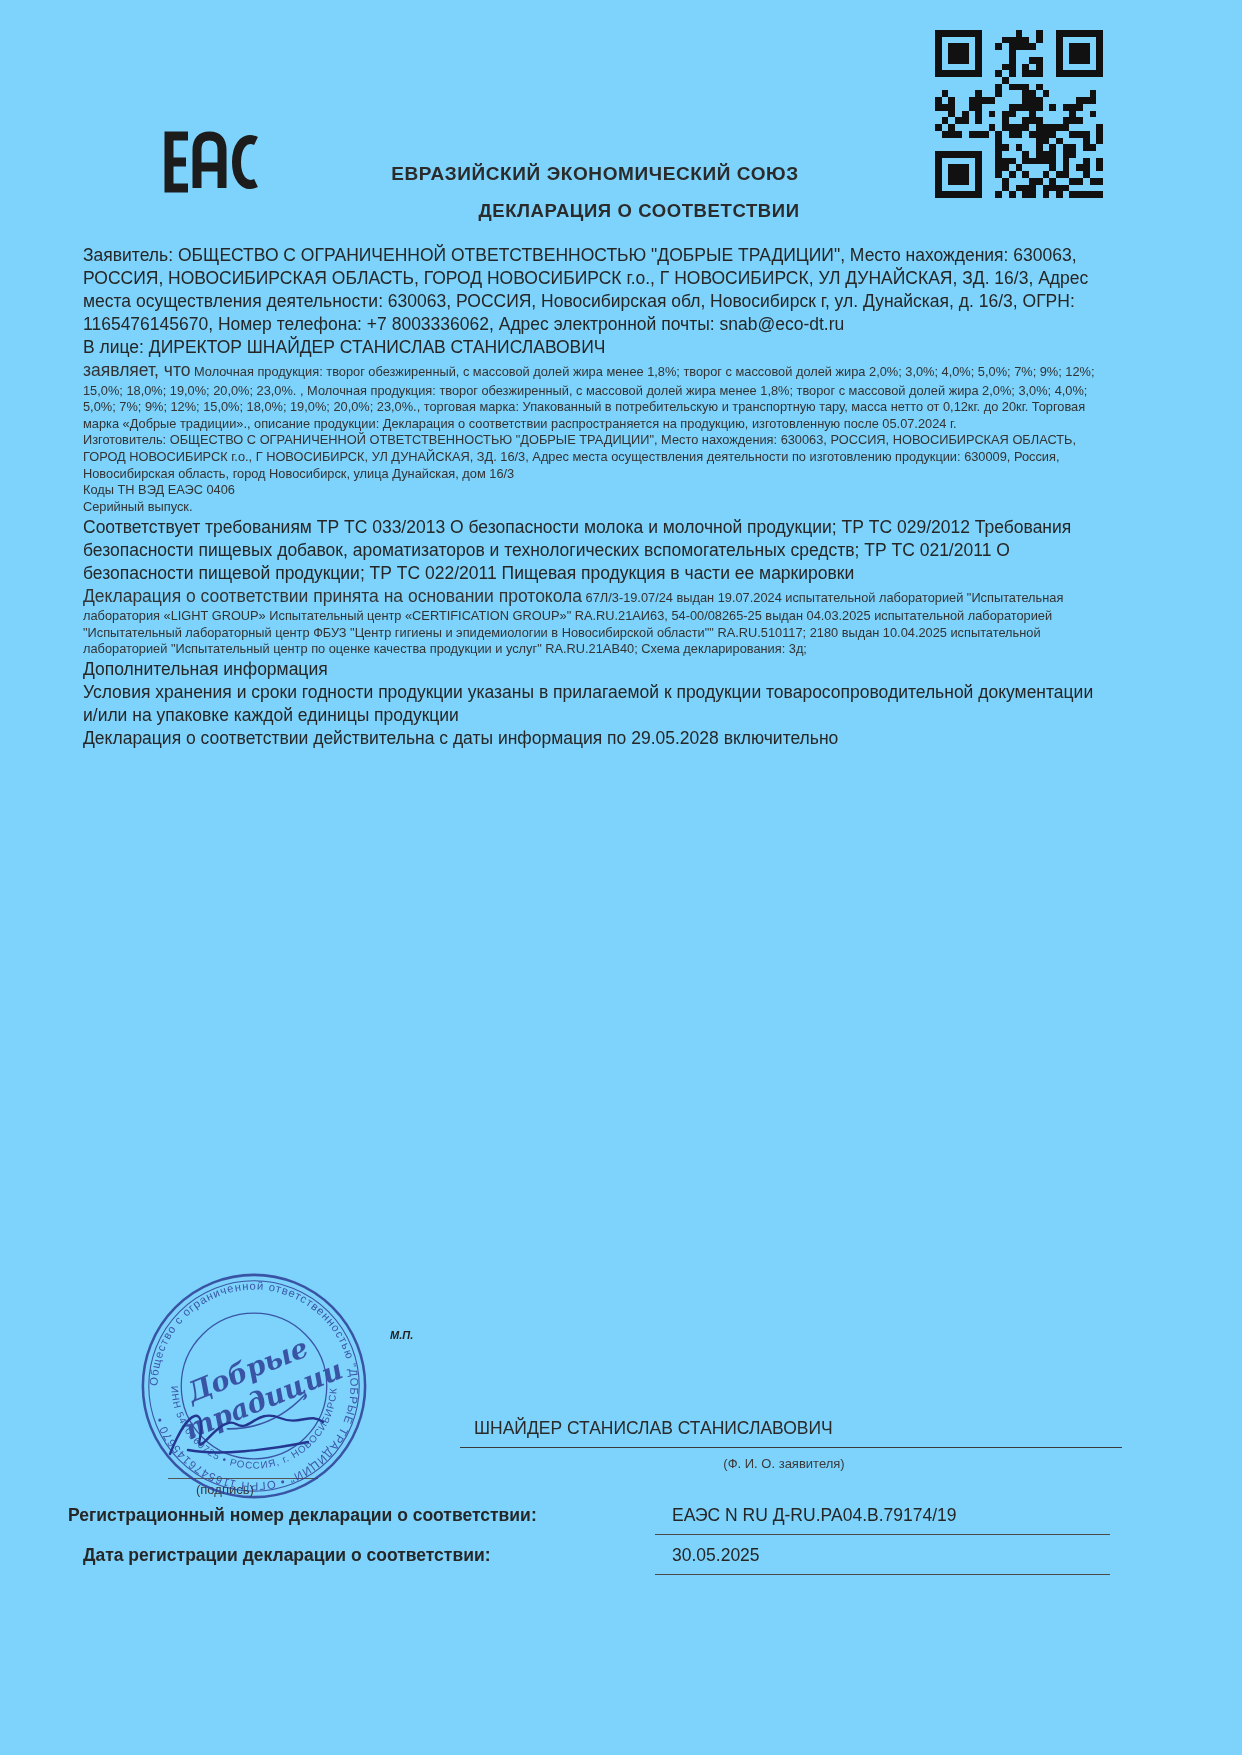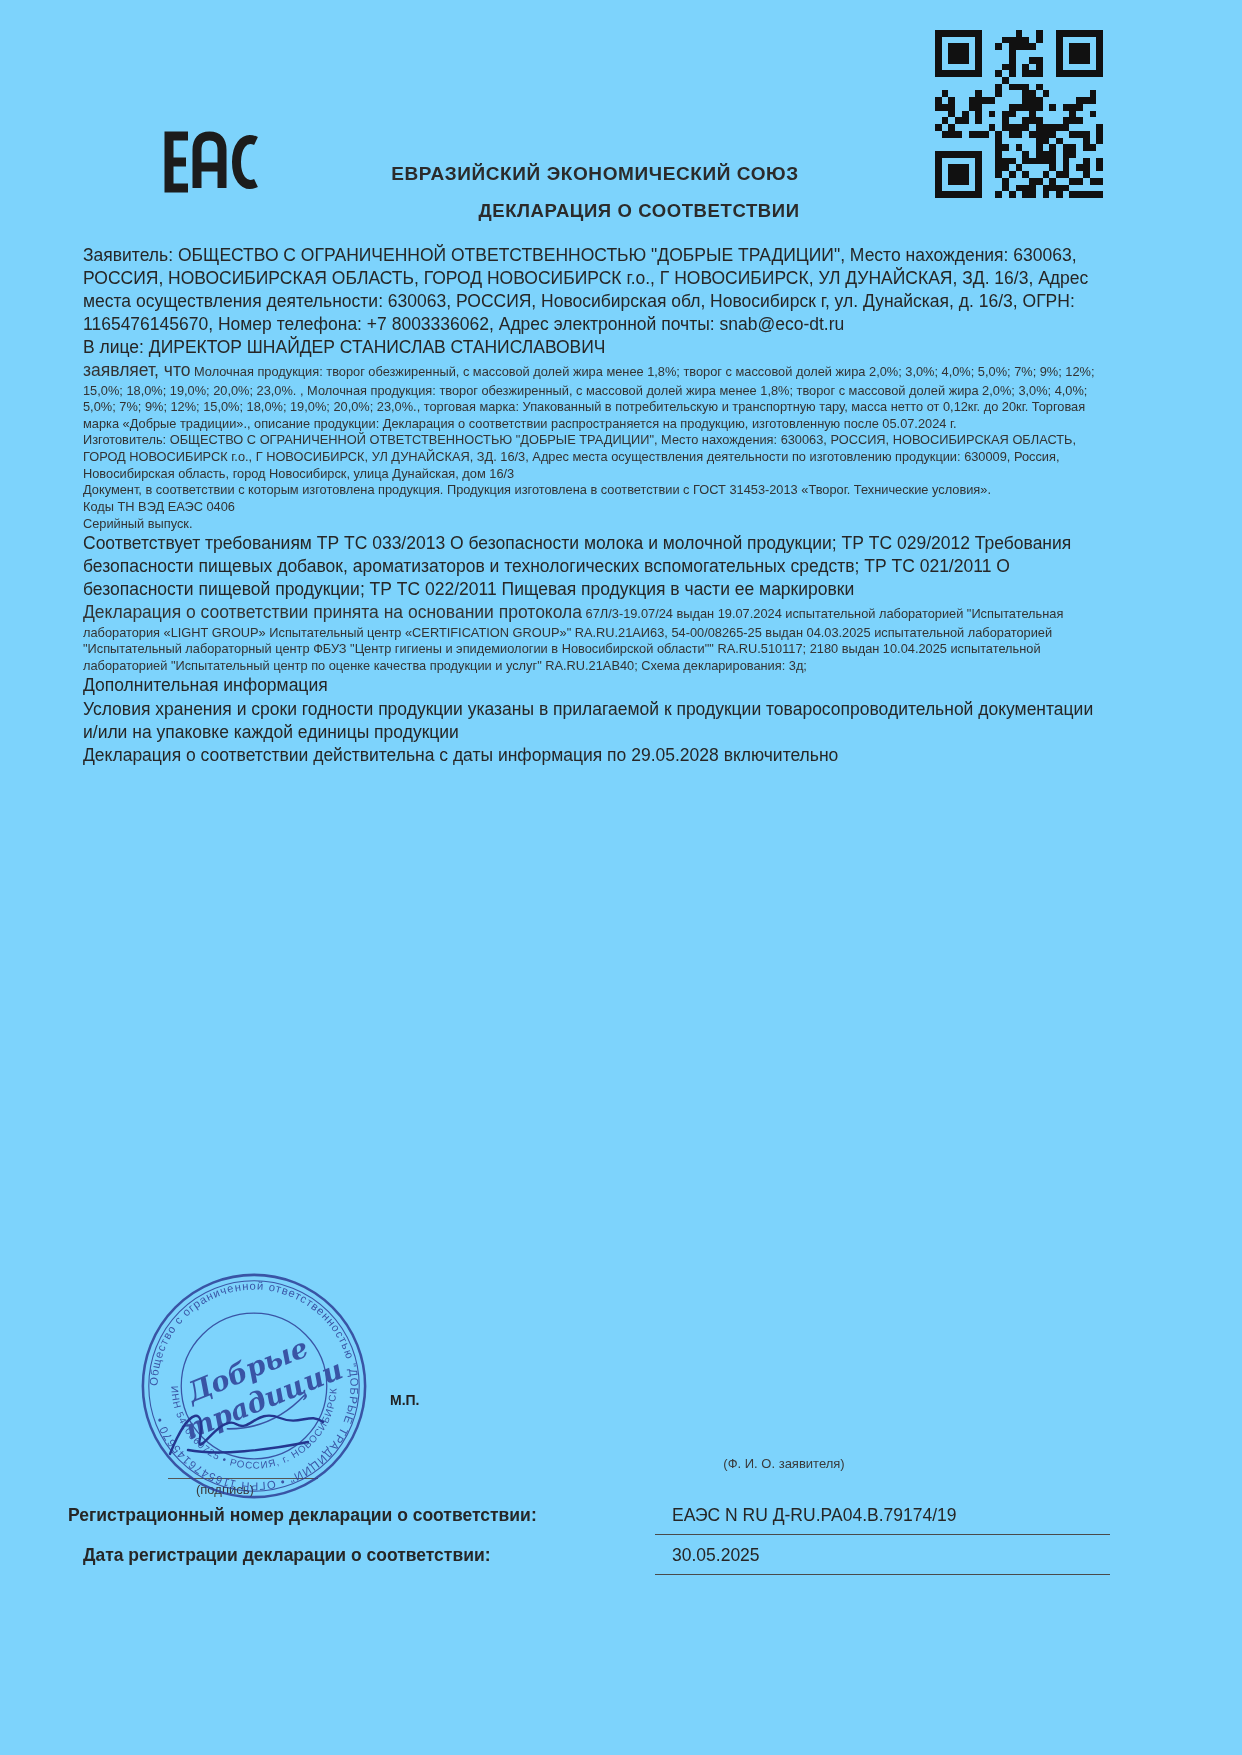--- a/index.html
+++ b/index.html
@@ -28,21 +28,21 @@
   .t{font-size:17.5px;line-height:1.32;}
   .s{font-size:12.8px;line-height:1.3;color:#333;}
   b,.b{font-weight:400;}
   .mb6{margin-bottom:6px;}   .mb12{margin-bottom:12px;}
   .mb2{margin-bottom:2px;}   .mb10{margin-bottom:10px;}
   .mb4{margin-bottom:4px;}
   .mb26{margin-bottom:26px;}
   
   .stamp{position:absolute;left:136px;top:1268px;width:236px;height:236px;opacity:.85;}
   .sig-scribble{position:absolute;left:158px;top:1392px;width:175px;height:85px;}
-  .mp{position:absolute;left:390px;top:1392px;font-size:14px;font-weight:700;color:#222;}
+  .mp{position:absolute;left:390px;top:1329px;font-size:11px;font-weight:700;color:#222;font-style:italic;}
   .sig-name-wrap{
     position:absolute;left:460px;top:1418px;width:648px;
     border-bottom:1.6px solid #3a3a3a;padding:0 0 8px 14px;
     font-size:17.5px;color:#2a2a2a;
   }
   .sig-name-caption{
     position:absolute;left:460px;top:1456px;width:648px;text-align:center;
     font-size:13px;color:#3a3a3a;
   }
   .sign-line{position:absolute;left:168px;top:1478px;width:150px;border-top:1.3px solid #555;}
@@ -376,21 +376,20 @@
   <div class="content">
 
     <p class="t mb6"><b>Заявитель:</b><span> ОБЩЕСТВО С ОГРАНИЧЕННОЙ ОТВЕТСТВЕННОСТЬЮ "ДОБРЫЕ ТРАДИЦИИ", Место нахождения: 630063, РОССИЯ,  НОВОСИБИРСКАЯ ОБЛАСТЬ, ГОРОД НОВОСИБИРСК г.о., Г НОВОСИБИРСК,  УЛ ДУНАЙСКАЯ, ЗД. 16/3, Адрес места осуществления деятельности: 630063, РОССИЯ, Новосибирская обл, Новосибирск г, ул. Дунайская, д. 16/3, ОГРН: 1165476145670, Номер телефона: +7 8003336062, Адрес электронной почты: snab@eco-dt.ru</span></p>
 
     <p class="t mb12"><b>В лице:</b><span class="b"> ДИРЕКТОР ШНАЙДЕР СТАНИСЛАВ СТАНИСЛАВОВИЧ</span></p>
 
     <p class="s mb2"><b class="t">заявляет, что</b><span> Молочная продукция: творог обезжиренный, с массовой долей жира менее 1,8%; творог с массовой долей жира 2,0%; 3,0%; 4,0%; 5,0%; 7%; 9%; 12%; 15,0%; 18,0%; 19,0%; 20,0%; 23,0%. , Молочная продукция: творог обезжиренный, с массовой долей жира менее 1,8%; творог с массовой долей жира 2,0%; 3,0%; 4,0%; 5,0%; 7%; 9%; 12%; 15,0%; 18,0%; 19,0%; 20,0%; 23,0%., торговая марка: Упакованный в потребительскую и транспортную тару, масса нетто от 0,12кг. до 20кг. Торговая марка «Добрые традиции»., описание продукции: Декларация о соответствии распространяется на продукцию, изготовленную после 05.07.2024 г.</span></p>
 
     <p class="s mb2"><b>Изготовитель:</b><span> ОБЩЕСТВО С ОГРАНИЧЕННОЙ ОТВЕТСТВЕННОСТЬЮ "ДОБРЫЕ ТРАДИЦИИ", Место нахождения: 630063, РОССИЯ, НОВОСИБИРСКАЯ ОБЛАСТЬ, ГОРОД НОВОСИБИРСК г.о., Г НОВОСИБИРСК,  УЛ ДУНАЙСКАЯ, ЗД. 16/3, Адрес места осуществления деятельности по изготовлению продукции: 630009, Россия, Новосибирская область, город Новосибирск, улица Дунайская, дом 16/3</span></p>
 
-    <p class="s">Документ, в соответствии с которым изготовлена продукция. Продукция изготовлена в соответствии с ГОСТ 31453-2013 «Творог. Технические условия».</p>
     <p class="s">Коды ТН ВЭД ЕАЭС  0406</p>
     <p class="s mb10">Серийный выпуск.</p>
 
     <p class="t mb10"><b>Соответствует требованиям</b><span>  ТР ТС 033/2013 О безопасности молока и молочной продукции; ТР ТС 029/2012 Требования безопасности пищевых добавок, ароматизаторов и технологических вспомогательных средств; ТР ТС 021/2011 О безопасности пищевой продукции; ТР ТС 022/2011 Пищевая продукция в части ее маркировки</span></p>
 
     <p class="s mb12"><b class="t">Декларация о соответствии принята на основании протокола</b><span> 67Л/3-19.07/24 выдан 19.07.2024 испытательной лабораторией "Испытательная лаборатория «LIGHT GROUP»  Испытательный центр «CERTIFICATION GROUP»" RA.RU.21АИ63, 54-00/08265-25 выдан 04.03.2025  испытательной лабораторией "Испытательный лабораторный центр  ФБУЗ "Центр гигиены и эпидемиологии в Новосибирской области"" RA.RU.510117; 2180 выдан 10.04.2025  испытательной лабораторией "Испытательный центр по оценке качества продукции и услуг" RA.RU.21АВ40; Схема декларирования: 3д;</span></p>
 
     <p class="t b mb4">Дополнительная информация</p>
     <p class="t mb26">Условия хранения и сроки годности продукции указаны в прилагаемой к продукции товаросопроводительной документации и/или на упаковке каждой единицы продукции</p>
 
@@ -423,20 +422,21 @@
       <path d="M78,150 Q120,168 164,148" stroke="#2e3f96" stroke-width="1.6" fill="none"></path>
     </g>
   </svg>
 
   <svg class="sig-scribble" viewBox="0 0 175 85">
     <path d="M12,62 C32,12 48,16 42,46 C37,70 62,22 78,32 C92,41 98,16 122,26 C142,34 152,20 165,30 M30,58 C60,64 110,58 150,50" stroke="#24368f" stroke-width="2.4" fill="none" stroke-linecap="round"></path>
   </svg>
 
   <div class="mp">М.П.</div>
 
+  <div class="sig-name-wrap">ШНАЙДЕР СТАНИСЛАВ СТАНИСЛАВОВИЧ</div>
   <div class="sig-name-caption">(Ф. И. О. заявителя)</div>
 
   <div class="reg-row1-label">Регистрационный номер декларации о соответствии:</div>
   <div class="reg-row1-value">ЕАЭС N RU Д-RU.РА04.В.79174/19</div>
   <div class="reg-row1-line"></div>
 
   <div class="reg-row2-label">Дата регистрации декларации о соответствии:</div>
   <div class="reg-row2-value">30.05.2025</div>
   <div class="reg-row2-line"></div>
 

